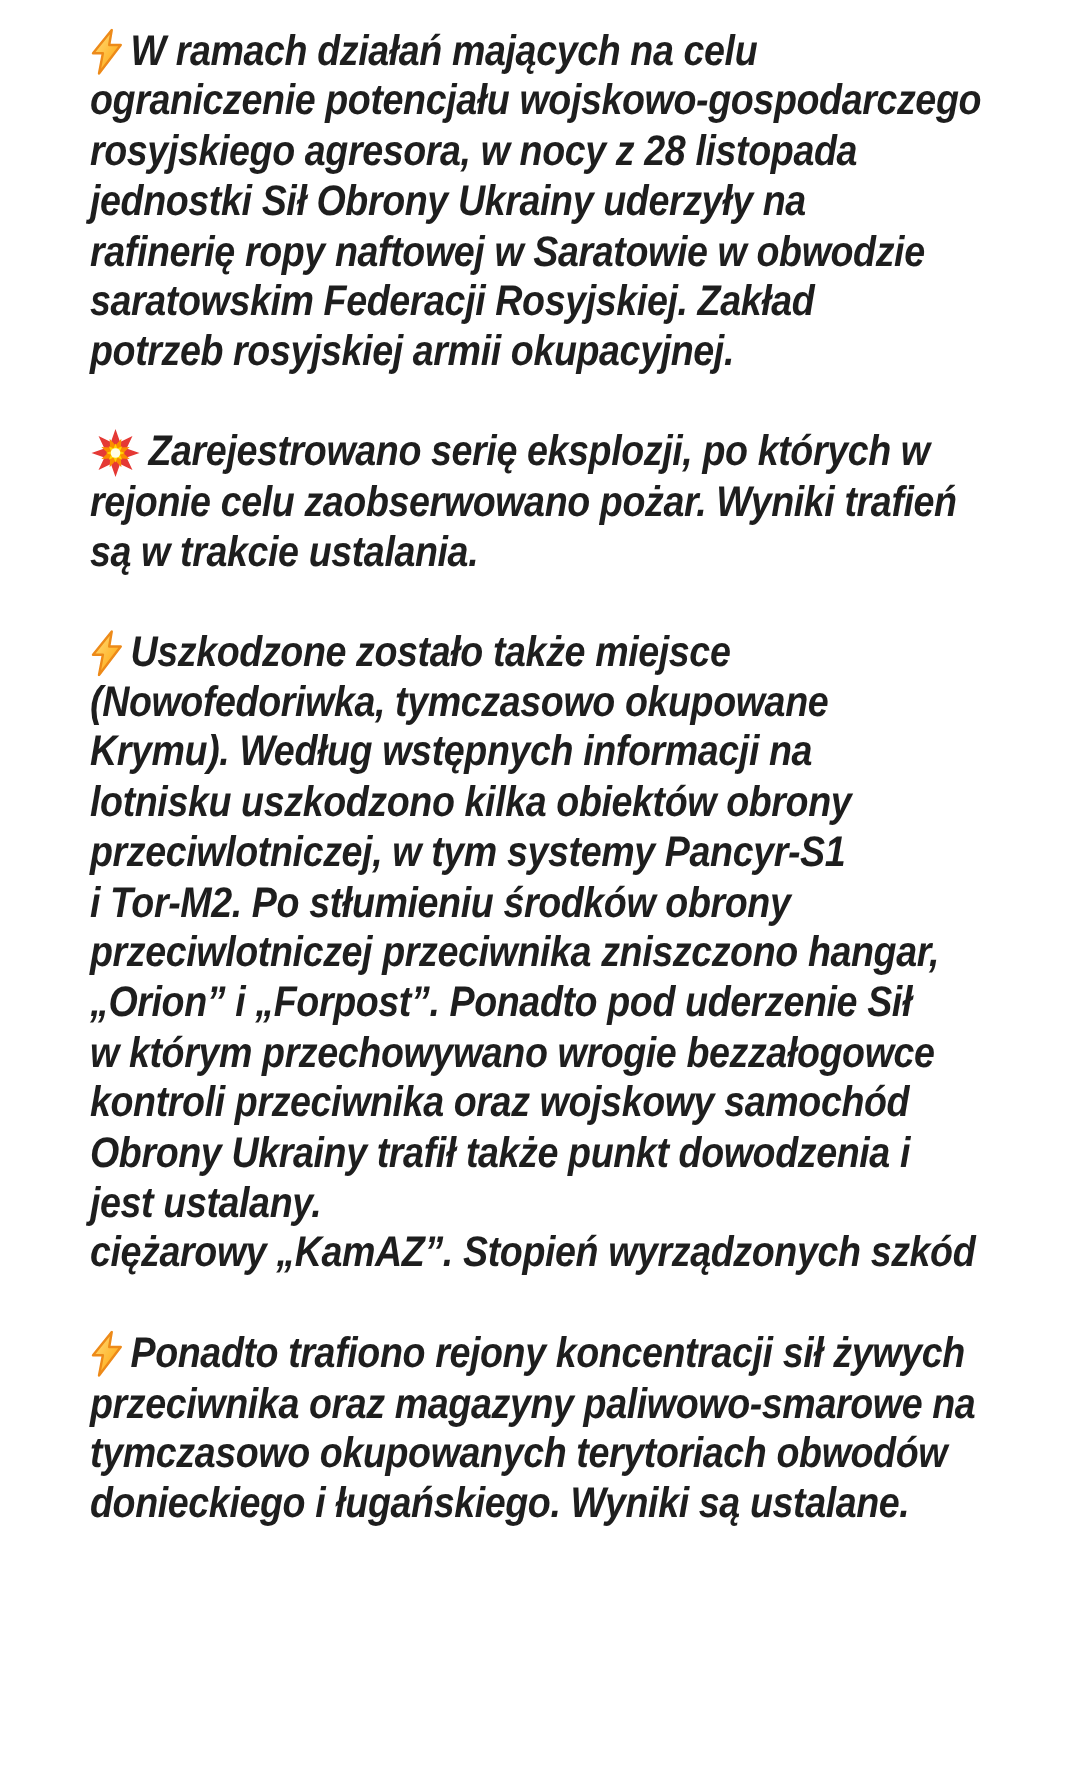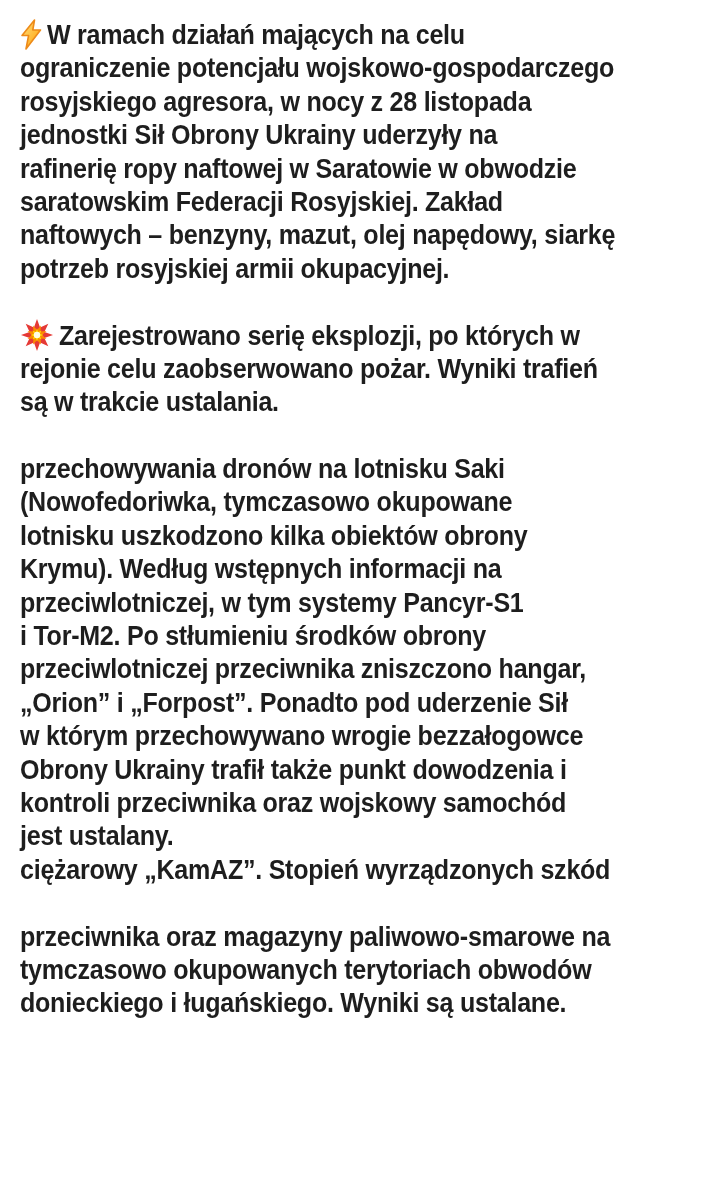--- a/index.html
+++ b/index.html
@@ -7,21 +7,22 @@
     padding: 0;
     background: #ffffff;
   }
   body {
     width: 720px;
     height: 1186px;
     overflow: hidden;
     font-family: "Liberation Sans", "DejaVu Sans", sans-serif;
   }
   .article {
-    padding: 18px 14px 0 20px;
+    padding: 18px 14px 0 60px;
+    font-style: italic;
   }
   .para {
     margin: 0 0 33.4px 0;
   }
   .para:last-child { margin-bottom: 0; }
   .line {
     height: 33.4px;
     line-height: 33.4px;
     white-space: nowrap;
     display: flex;
@@ -73,23 +74,20 @@
       <div class="line">
         <span class="txt">jednostki Sił Obrony Ukrainy uderzyły na</span>
       </div>
       <div class="line">
         <span class="txt">rafinerię ropy naftowej w Saratowie w obwodzie</span>
       </div>
       <div class="line">
         <span class="txt">saratowskim Federacji Rosyjskiej. Zakład</span>
       </div>
       <div class="line">
-        <span class="txt">naftowych – benzyny, mazut, olej napędowy, siarkę</span>
-      </div>
-      <div class="line">
         <span class="txt">potrzeb rosyjskiej armii okupacyjnej.</span>
       </div>
     </div>
     <div class="para">
       <div class="line">
         <span class="icon">
           <svg width="34" height="34" viewBox="0 0 34 34">
             <polygon fill="#E53935" points="17,1 20.06,9.61 28.31,5.69 24.39,13.94 33,17 24.39,20.06 28.31,28.31 20.06,24.39 17,33 13.94,24.39 5.69,28.31 9.61,20.06 1,17 9.61,13.94 5.69,5.69 13.94,9.61"></polygon>
             <polygon fill="#FB8C00" transform="rotate(22.5 17 17) translate(17 17) scale(0.64) translate(-17 -17)" points="17,1 20.06,9.61 28.31,5.69 24.39,13.94 33,17 24.39,20.06 28.31,28.31 20.06,24.39 17,33 13.94,24.39 5.69,28.31 9.61,20.06 1,17 9.61,13.94 5.69,5.69 13.94,9.61"></polygon>
             <polygon fill="#FFD600" transform="translate(17 17) scale(0.40) translate(-17 -17)" points="17,1 20.06,9.61 28.31,5.69 24.39,13.94 33,17 24.39,20.06 28.31,28.31 20.06,24.39 17,33 13.94,24.39 5.69,28.31 9.61,20.06 1,17 9.61,13.94 5.69,5.69 13.94,9.61"></polygon>
@@ -100,60 +98,85 @@
       </div>
       <div class="line">
         <span class="txt">rejonie celu zaobserwowano pożar. Wyniki trafień</span>
       </div>
       <div class="line">
         <span class="txt">są w trakcie ustalania.</span>
       </div>
     </div>
     <div class="para">
       <div class="line">
-        <span class="txt">przechowywania dronów na lotnisku Saki</span>
+        <span class="icon">
+          <svg width="22" height="31" viewBox="0 0 22 31">
+            <defs>
+              <linearGradient id="lgA" x1="0" y1="0" x2="1" y2="1">
+                <stop offset="0" stop-color="#FFE082"></stop>
+                <stop offset="1" stop-color="#FFA000"></stop>
+              </linearGradient>
+            </defs>
+            <path d="M14.5 1 L2 16.5 L8.6 16.5 L6 30 L20.5 11 L12.8 11 Z" fill="url(#lgA)" stroke="#ED8A19" stroke-width="1.6" stroke-linejoin="round"></path>
+          </svg>
+        </span>
+        <span class="txt">Uszkodzone zostało także miejsce</span>
       </div>
       <div class="line">
         <span class="txt">(Nowofedoriwka, tymczasowo okupowane</span>
       </div>
       <div class="line">
-        <span class="txt">lotnisku uszkodzono kilka obiektów obrony</span>
+        <span class="txt">Krymu). Według wstępnych informacji na</span>
       </div>
       <div class="line">
-        <span class="txt">Krymu). Według wstępnych informacji na</span>
+        <span class="txt">lotnisku uszkodzono kilka obiektów obrony</span>
       </div>
       <div class="line">
         <span class="txt">przeciwlotniczej, w tym systemy Pancyr-S1</span>
       </div>
       <div class="line">
         <span class="txt">i Tor-M2. Po stłumieniu środków obrony</span>
       </div>
       <div class="line">
         <span class="txt">przeciwlotniczej przeciwnika zniszczono hangar,</span>
       </div>
       <div class="line">
         <span class="txt">„Orion” i „Forpost”. Ponadto pod uderzenie Sił</span>
       </div>
       <div class="line">
         <span class="txt">w którym przechowywano wrogie bezzałogowce</span>
       </div>
       <div class="line">
-        <span class="txt">Obrony Ukrainy trafił także punkt dowodzenia i</span>
+        <span class="txt">kontroli przeciwnika oraz wojskowy samochód</span>
       </div>
       <div class="line">
-        <span class="txt">kontroli przeciwnika oraz wojskowy samochód</span>
+        <span class="txt">Obrony Ukrainy trafił także punkt dowodzenia i</span>
       </div>
       <div class="line">
         <span class="txt">jest ustalany.</span>
       </div>
       <div class="line">
         <span class="txt">ciężarowy „KamAZ”. Stopień wyrządzonych szkód</span>
       </div>
     </div>
     <div class="para">
+      <div class="line">
+        <span class="icon">
+          <svg width="22" height="31" viewBox="0 0 22 31">
+            <defs>
+              <linearGradient id="lgA" x1="0" y1="0" x2="1" y2="1">
+                <stop offset="0" stop-color="#FFE082"></stop>
+                <stop offset="1" stop-color="#FFA000"></stop>
+              </linearGradient>
+            </defs>
+            <path d="M14.5 1 L2 16.5 L8.6 16.5 L6 30 L20.5 11 L12.8 11 Z" fill="url(#lgA)" stroke="#ED8A19" stroke-width="1.6" stroke-linejoin="round"></path>
+          </svg>
+        </span>
+        <span class="txt">Ponadto trafiono rejony koncentracji sił żywych</span>
+      </div>
       <div class="line">
         <span class="txt">przeciwnika oraz magazyny paliwowo-smarowe na</span>
       </div>
       <div class="line">
         <span class="txt">tymczasowo okupowanych terytoriach obwodów</span>
       </div>
       <div class="line">
         <span class="txt">donieckiego i ługańskiego. Wyniki są ustalane.</span>
       </div>
     </div>

